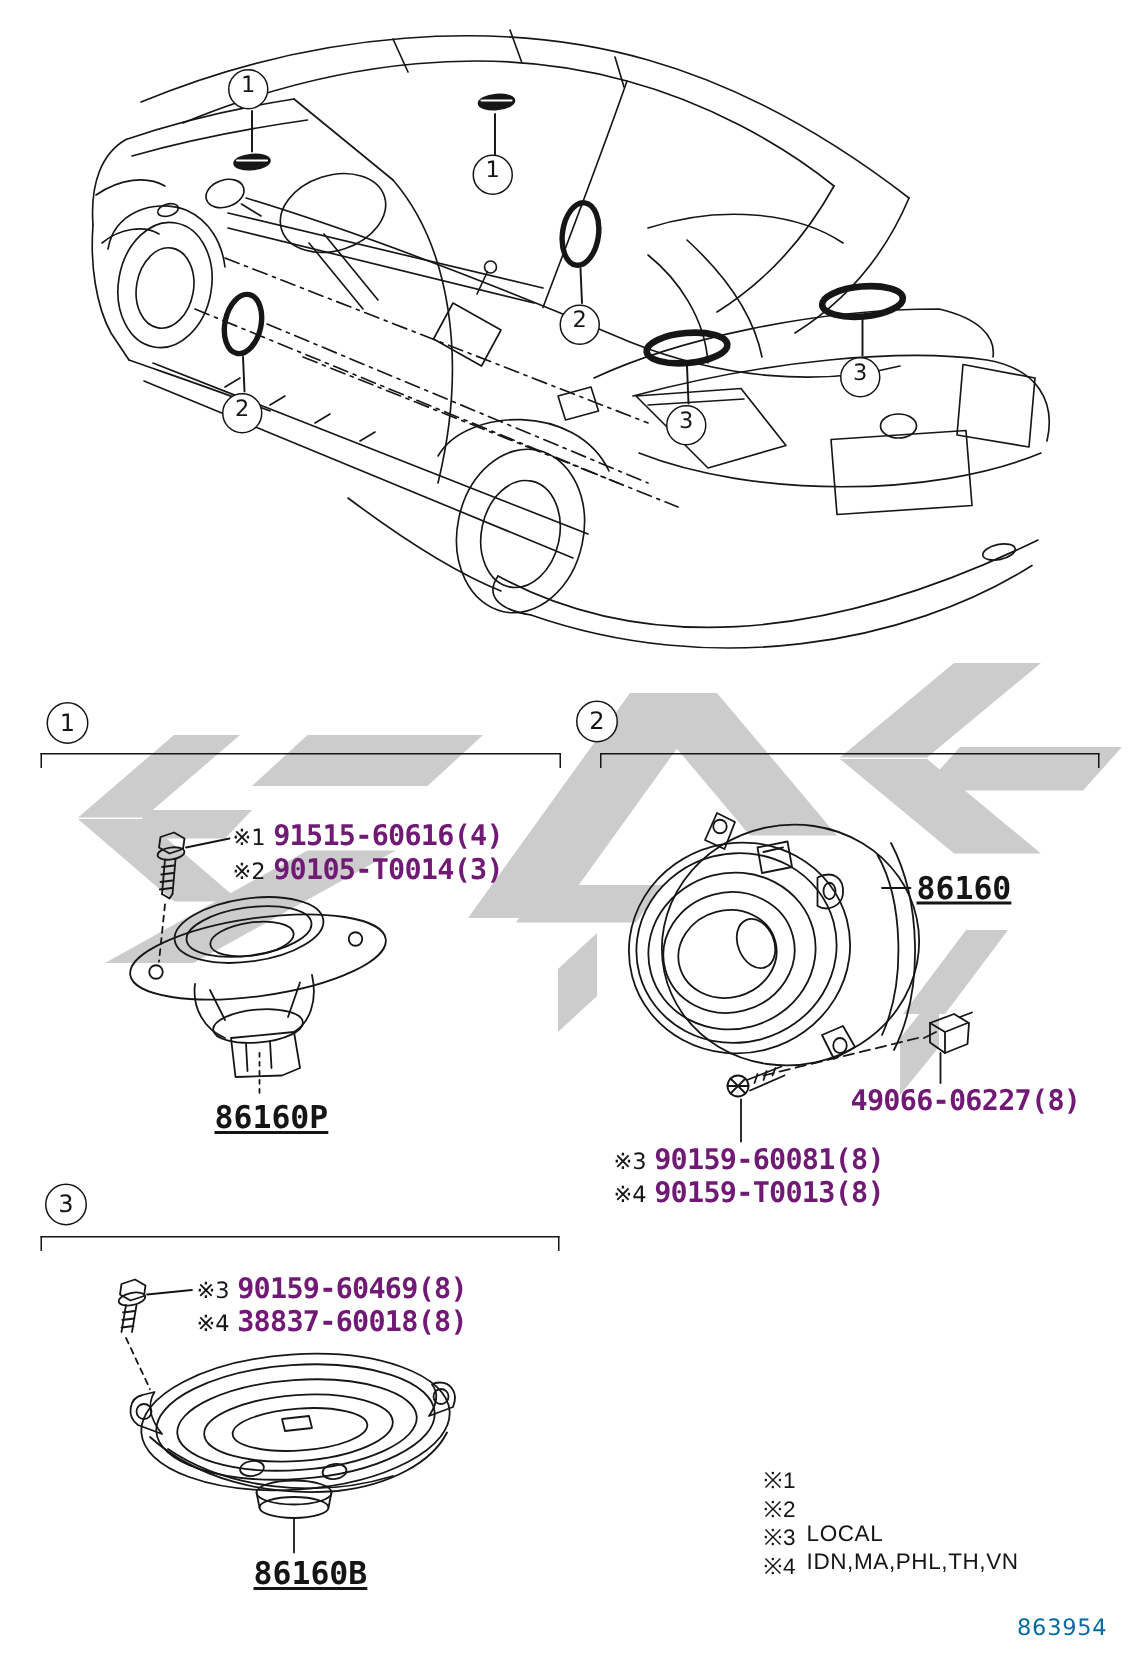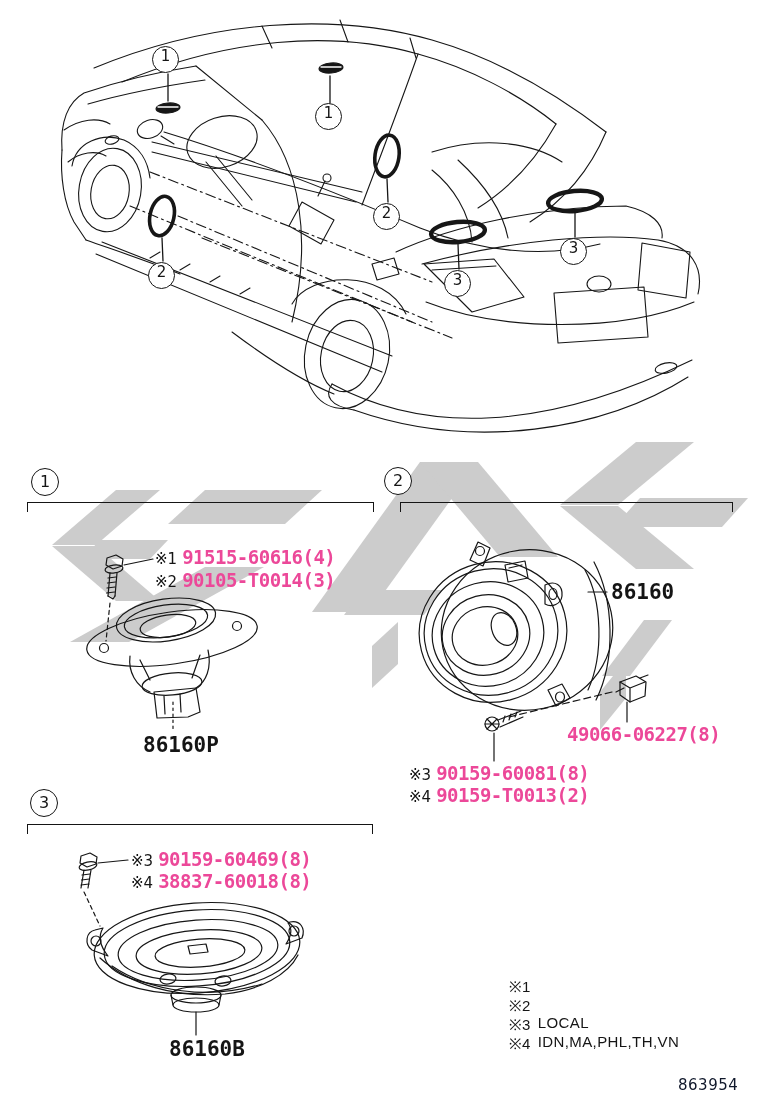--- a/index.html
+++ b/index.html
@@ -7,27 +7,27 @@
         font-family:"DejaVu Sans",sans-serif;color:#111;}
   svg{position:absolute;left:0;top:0;}
   .co{position:absolute;width:25px;height:25px;border:1.7px solid #151515;border-radius:50%;
       background:#fff;text-align:center;line-height:25px;
       font:400 15px "DejaVu Sans",sans-serif;color:#151515;box-sizing:content-box;}
   .sc{width:26px;height:26px;line-height:26px;font-size:16px;}
   .bracket{position:absolute;height:9px;border-top:1.7px solid #151515;
            border-left:1.7px solid #151515;border-right:1.7px solid #151515;}
   .pl{position:absolute;display:flex;align-items:baseline;gap:5px;white-space:nowrap;}
   .ref{font:400 15px "DejaVu Sans",sans-serif;color:#151515;}
-  .num{font:700 19px "DejaVu Sans Mono",monospace;color:#ec4899;letter-spacing:-0.5px;text-align:center;}
-  .plabel{position:absolute;font:700 21px "DejaVu Sans Mono",monospace;color:#151515;white-space:nowrap;}
+  .num{font:700 19px "DejaVu Sans Mono",monospace;color:#701a75;letter-spacing:-0.5px;text-align:center;}
+  .plabel{position:absolute;font:700 21px "DejaVu Sans Mono",monospace;color:#151515;white-space:nowrap;text-decoration:underline;}
   .notes{position:absolute;left:509px;top:976px;}
   .note{display:flex;gap:7px;font:400 15px "Liberation Sans",sans-serif;
         color:#151515;letter-spacing:0.4px;height:19px;white-space:nowrap;}
   .docnum{position:absolute;left:678px;top:1076px;font:400 15px "DejaVu Sans",sans-serif;
-          letter-spacing:0.5px;color:#0f172a;}
+          letter-spacing:0.5px;color:#0369a1;}
 </style>
 </head>
 <body>
 
 <div class="page">
 
   <svg width="760" height="1112" viewBox="0 0 760 1112">
 
     <g fill="#cccccc" stroke="none">
       <polygon points="52,545 116,490 160,490 96,545"></polygon>
@@ -242,21 +242,21 @@
   <div class="plabel" style="left:611px;top:580px">86160</div>
   <div class="pl" style="left:567px;top:723px">
     <span class="num">49066-06227(8)</span>
   </div>
   <div class="pl" style="left:409px;top:762px">
     <span class="ref">※3</span>
     <span class="num">90159-60081(8)</span>
   </div>
   <div class="pl" style="left:409px;top:784px">
     <span class="ref">※4</span>
-    <span class="num">90159-T0013(2)</span>
+    <span class="num">90159-T0013(8)</span>
   </div>
 
   <div class="co sc" style="left:30px;top:789px">3</div>
   <div class="bracket" style="left:27px;top:824px;width:344px"></div>
   <div class="pl" style="left:131px;top:848px">
     <span class="ref">※3</span>
     <span class="num">90159-60469(8)</span>
   </div>
   <div class="pl" style="left:131px;top:870px">
     <span class="ref">※4</span>

